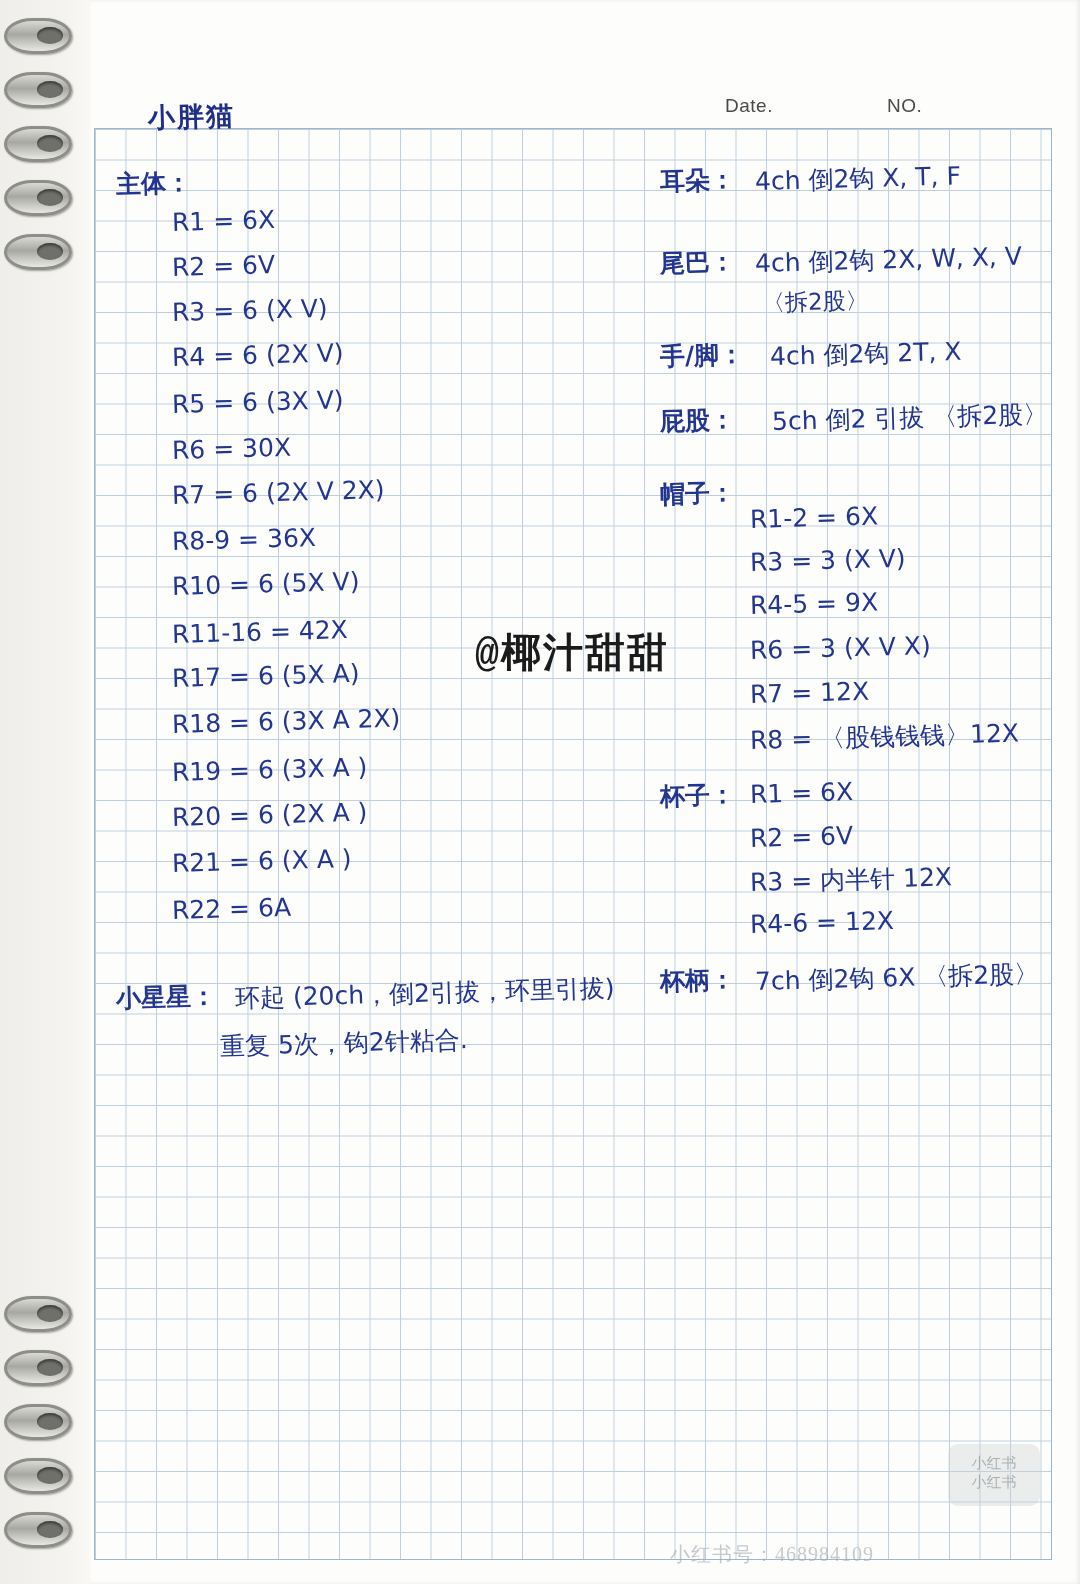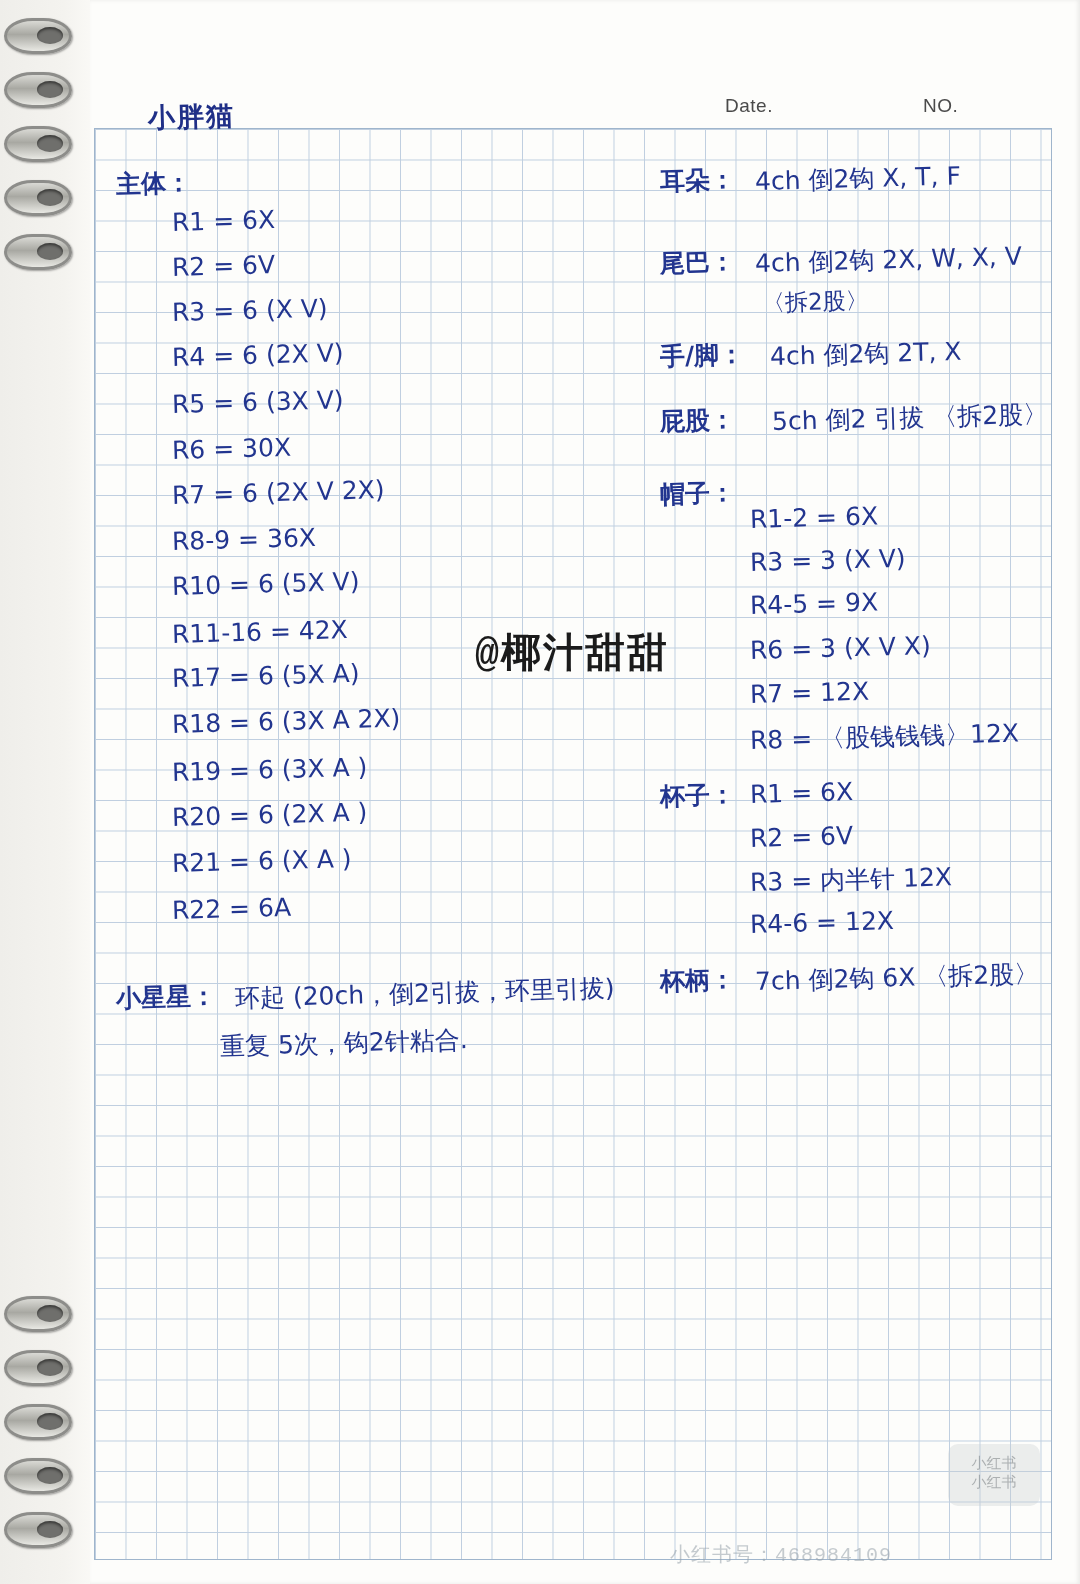--- a/index.html
+++ b/index.html
@@ -74,21 +74,21 @@
     border-bottom: 1.4px solid #9fb5cc;
   }
   .date-label, .no-label {
     position: absolute;
     top: 95px;
     font-size: 19px;
     color: #4a4a4a;
     letter-spacing: 0.5px;
   }
   .date-label { left: 635px; }
-  .no-label { left: 797px; margin-left: 36px; }
+  .no-label { left: 797px; }
 
   
   .hw {
     position: absolute;
     font-family: "DejaVu Sans", sans-serif;
     color: #22358f;
     white-space: nowrap;
     transform-origin: left center;
   }
   .hw-title {
@@ -136,21 +136,21 @@
     padding-top: 10px;
     box-sizing: border-box;
     font-family: "DejaVu Sans", sans-serif;
   }
   .wm-foot {
     position: absolute;
     left: 580px;
     bottom: 16px;
     font-size: 20px;
     color: rgba(150,160,170,0.55);
-    font-family: Liberation Mono, monospace;
+    font-family: Liberation Serif, serif;
     letter-spacing: 1px;
   }
 </style>
 </head>
 <body>
 
 <div id="page">
 
   <div class="binding">
     <div class="ring" style="top:18px">

